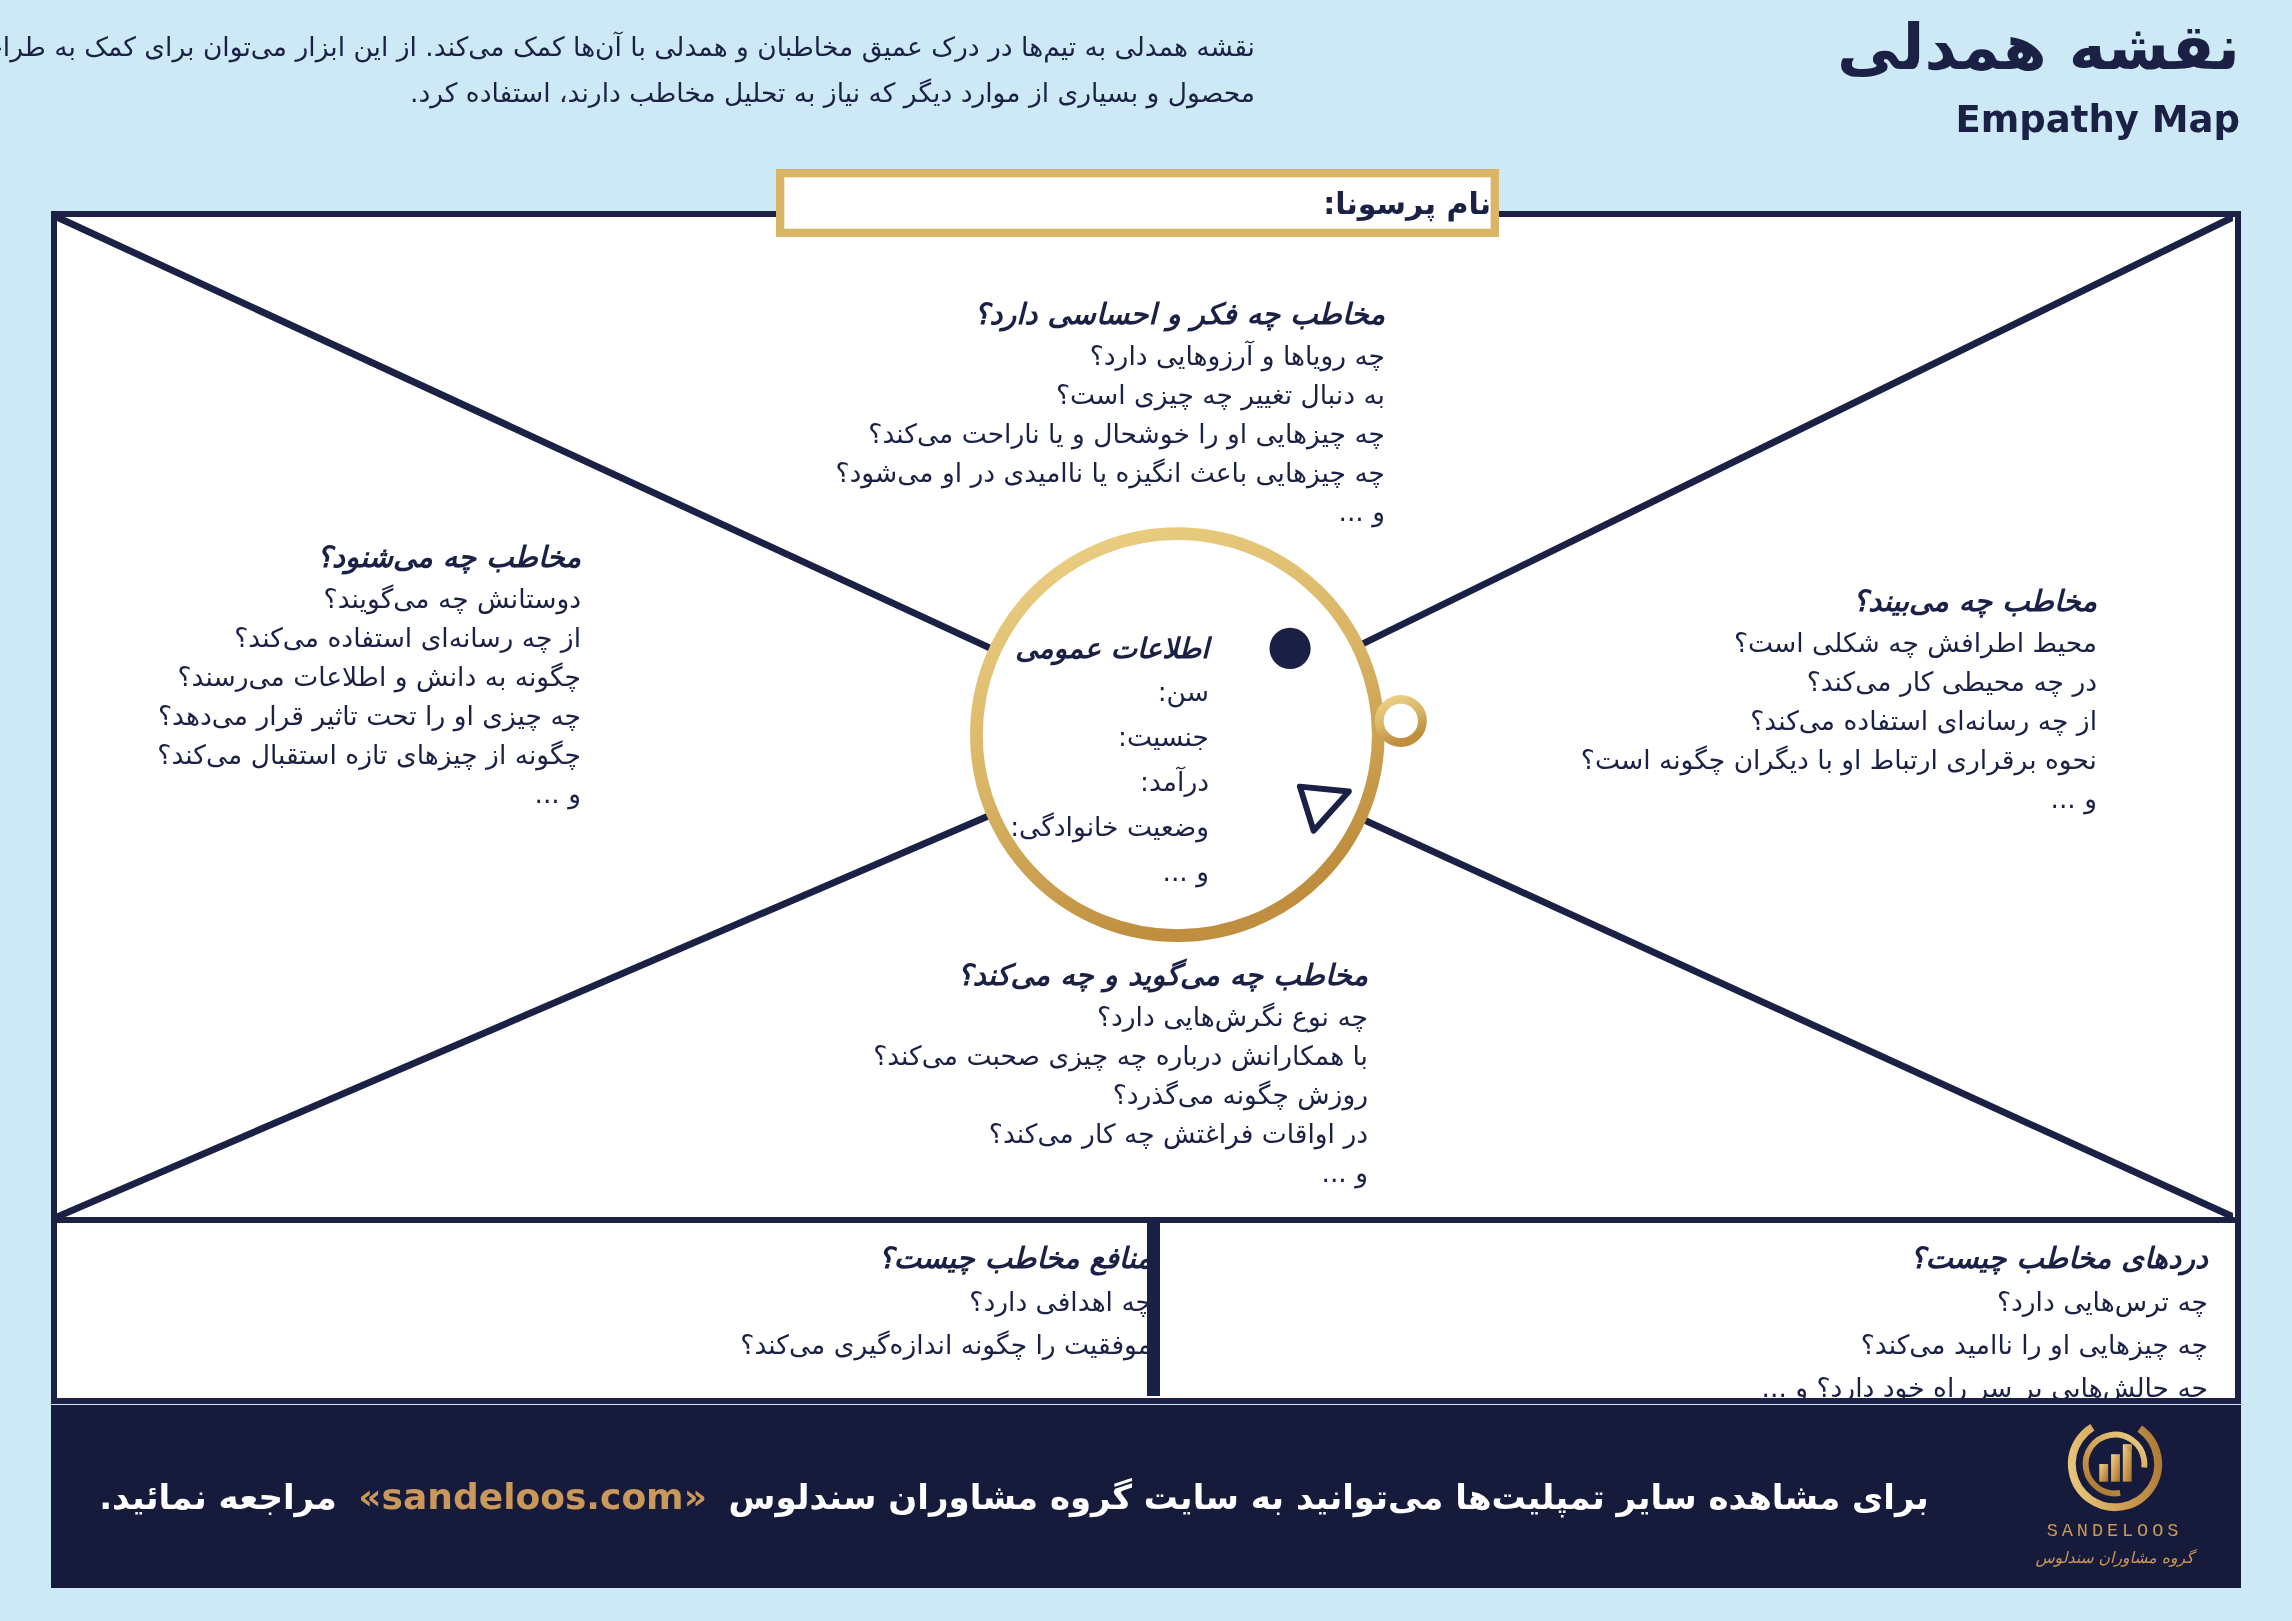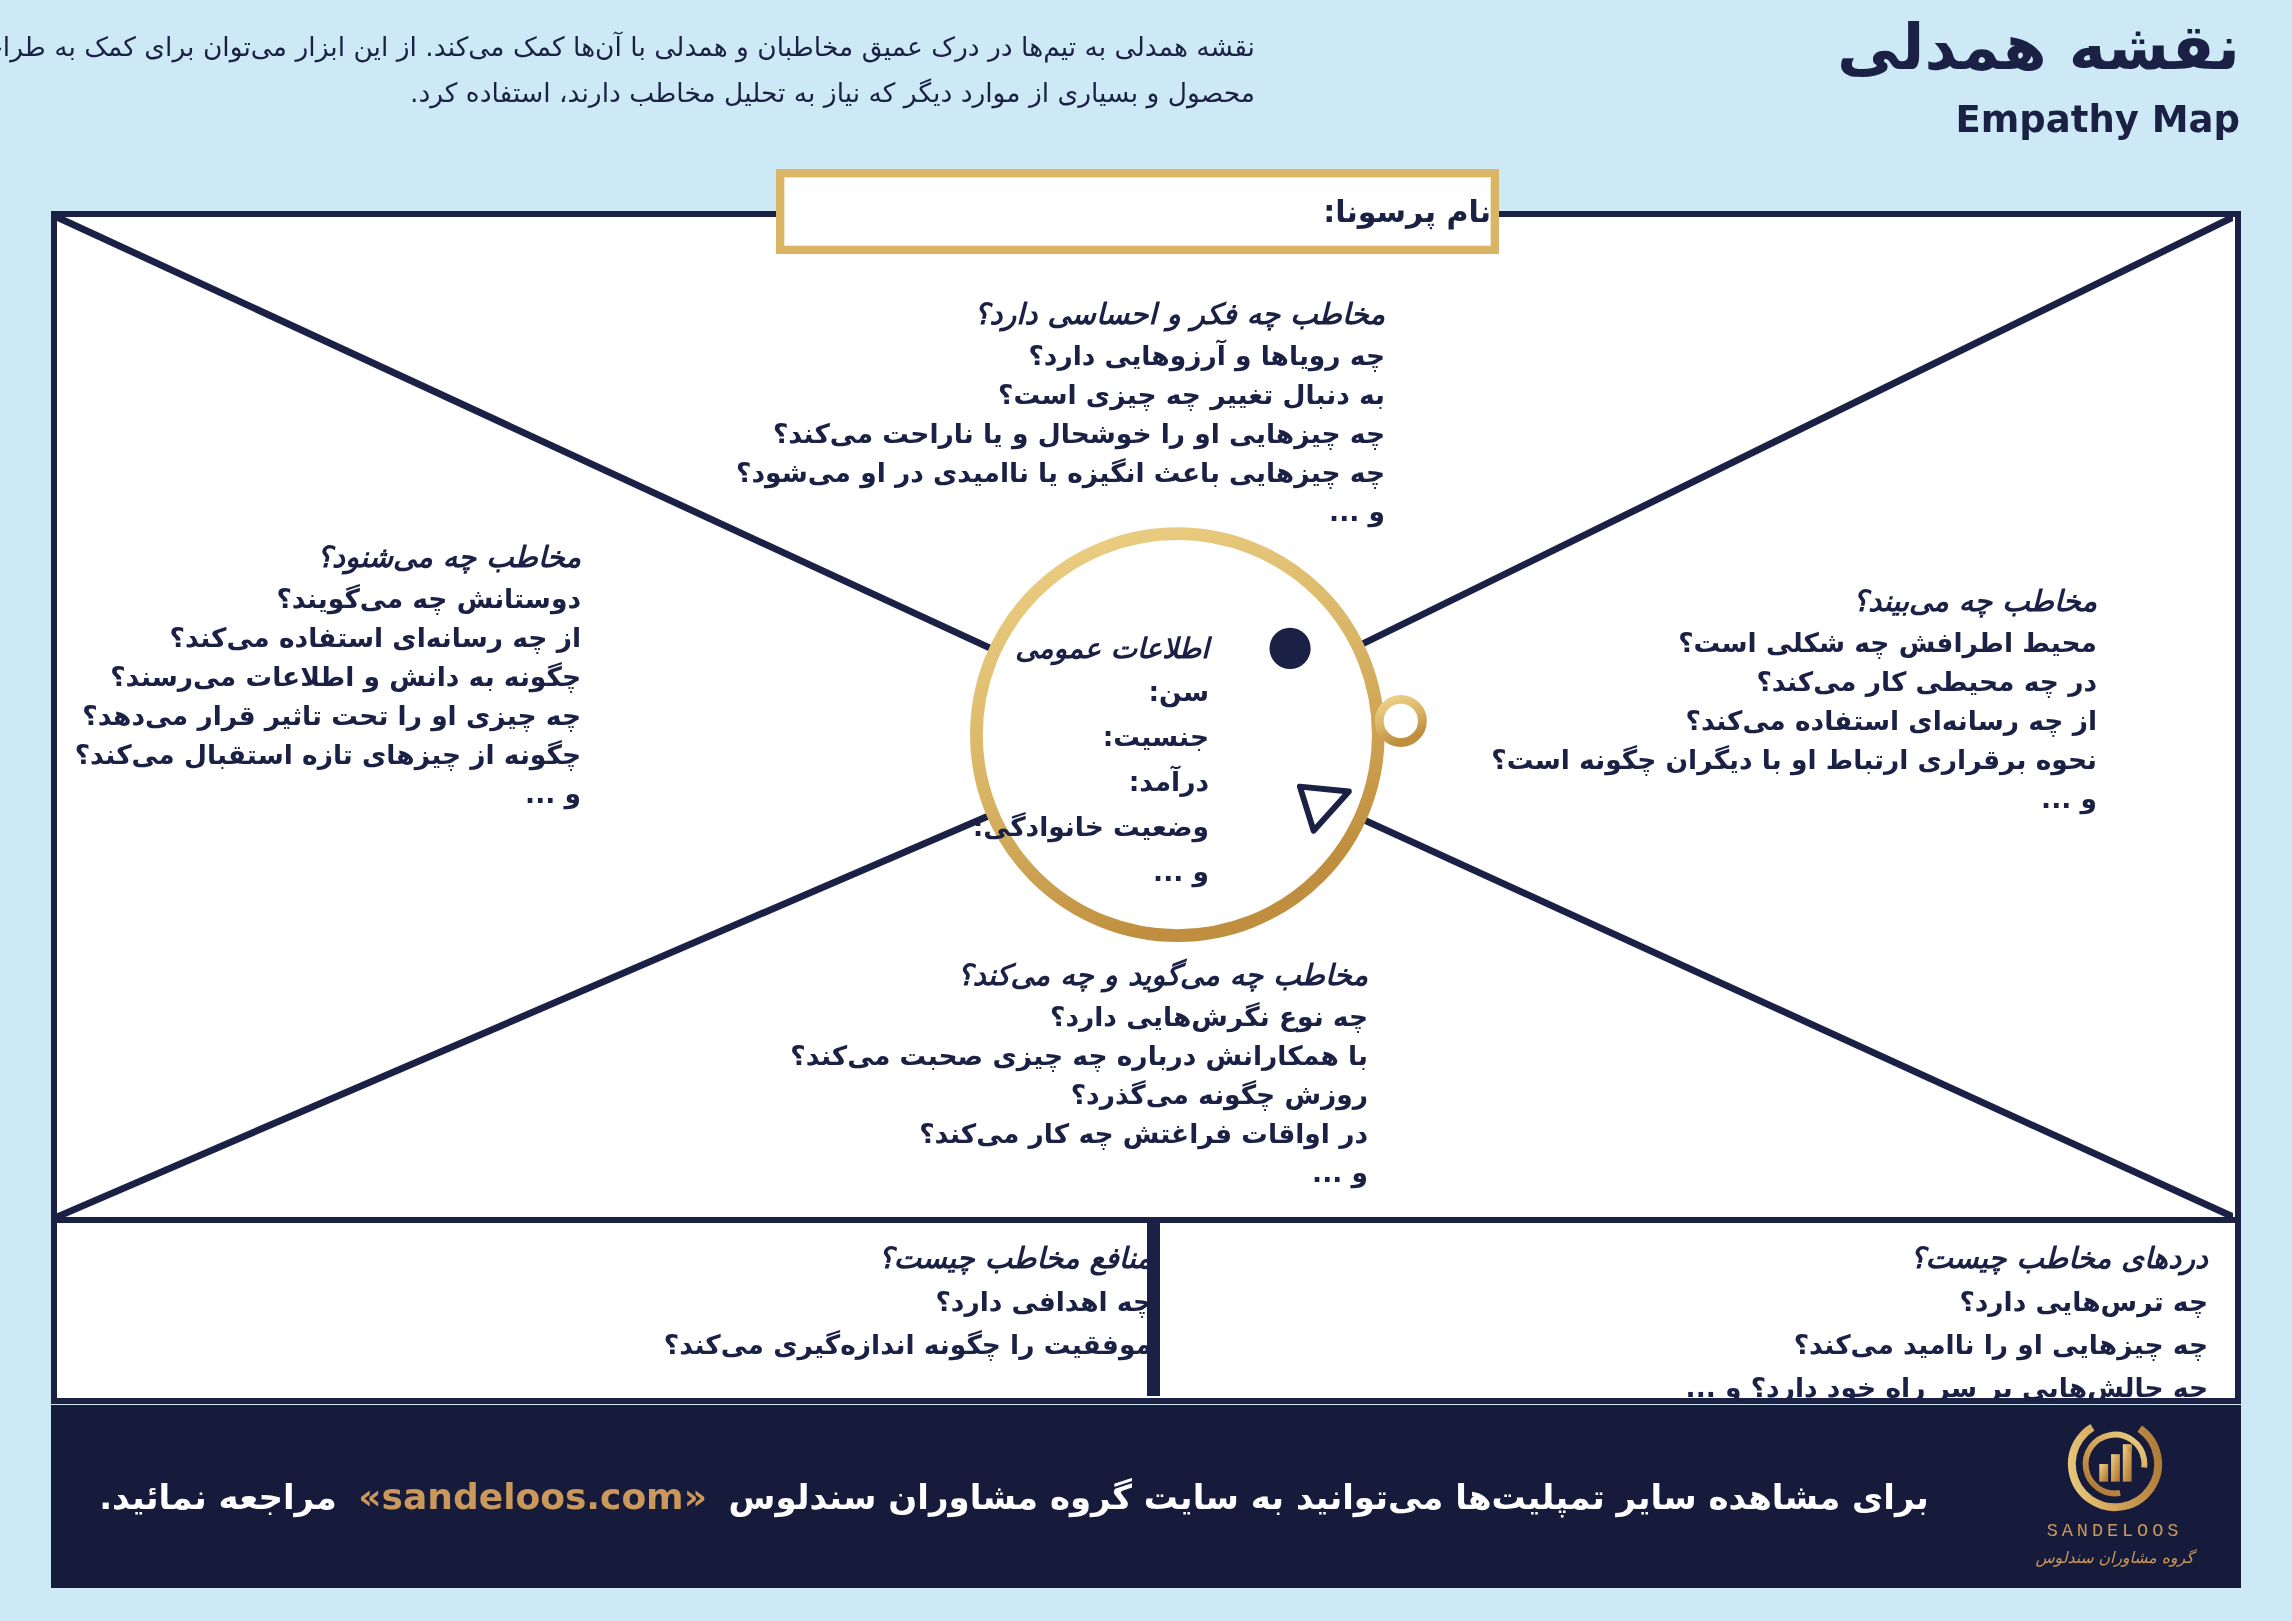--- a/index.html
+++ b/index.html
@@ -33,31 +33,31 @@
   .main-box{
     left:51px;top:211px;width:2190px;height:1007px;
     background:var(--white);
     border:6.9px solid var(--navy);
     border-bottom:none;
   }
   .main-box svg{display:block;}
 
   
   .persona-box{
-    left:776px;top:169px;width:723px;height:85px;
+    left:776px;top:169px;width:723px;height:68px;
     background:var(--white);
     border:8.8px solid var(--gold);
     box-shadow:0 0 0 1px rgba(222,187,103,.35) inset;
     display:flex;align-items:center;justify-content:flex-end;
   }
   .persona-box .label{font-size:30px;font-weight:bold;padding-left:25.5px;direction:rtl;}
 
   
   .qheading{font-size:29px;font-weight:bold;line-height:43px;font-style:italic;}
-  .qline{font-size:26.5px;line-height:39px;font-weight:700;}
+  .qline{font-size:26.5px;line-height:39px;font-weight:400;}
   .q-think{top:293px;right:908px;}
   .q-hear{top:536px;right:1712px;}
   .q-see{top:580px;right:196px;}
   .q-say{top:954px;right:925px;}
 
   
   .center-info{top:628px;right:1084px;}
   .center-info .qheading{font-size:28px;line-height:41px;}
   .center-info .qline{font-size:26.5px;line-height:45px;}
 

